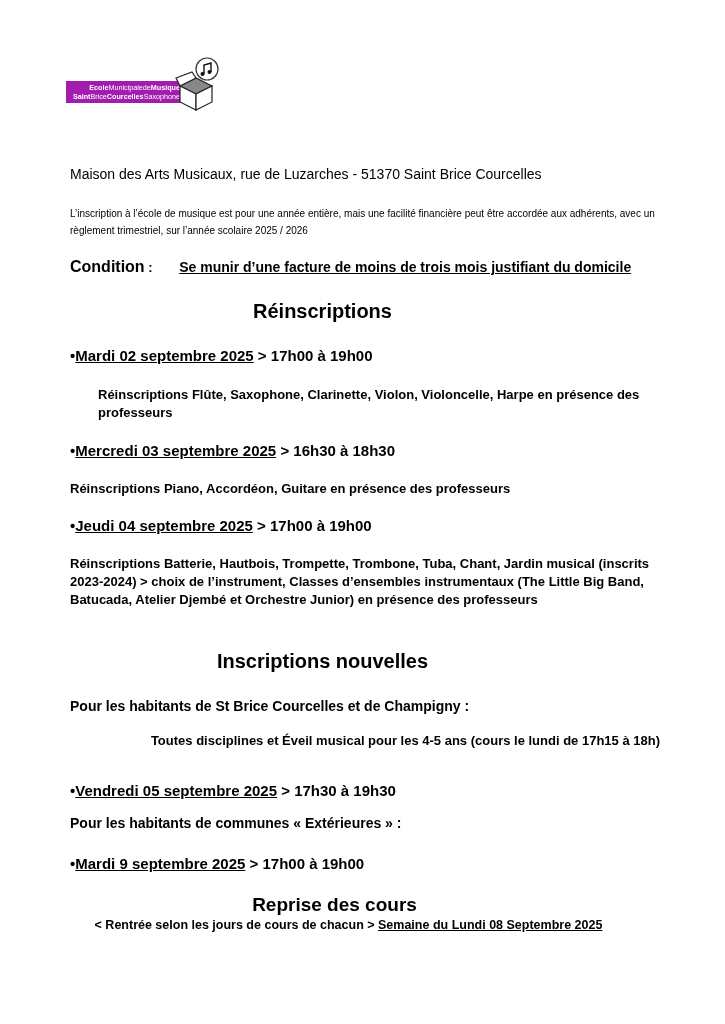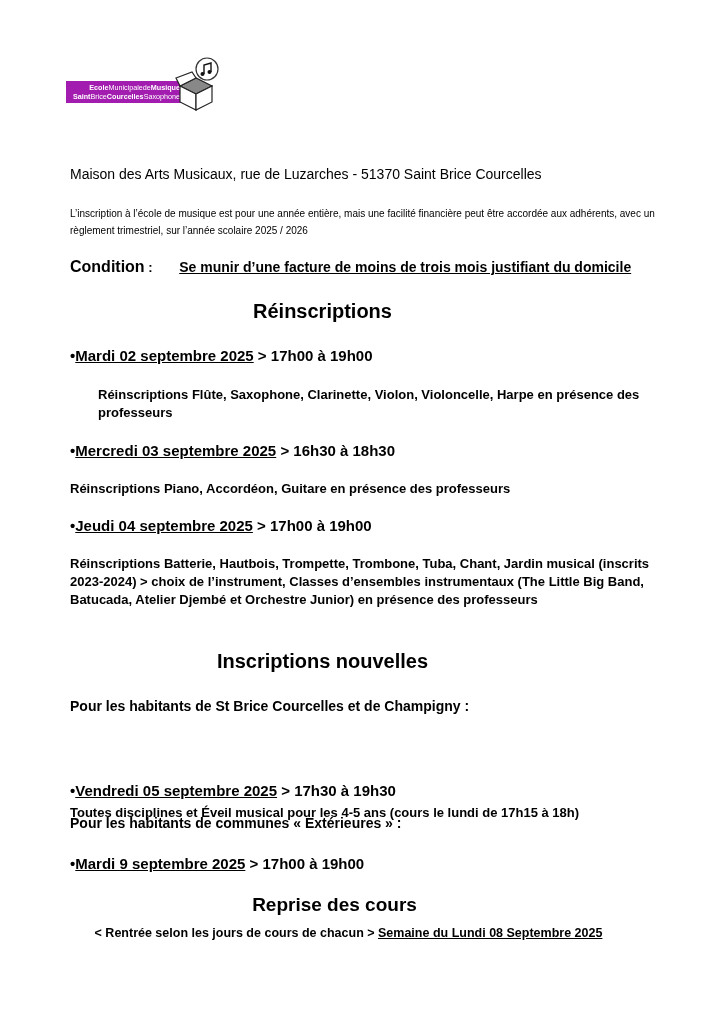--- a/index.html
+++ b/index.html
@@ -19,21 +19,21 @@
   .p { position: absolute; left: 70px; font-size: 14px; line-height: 17px; }
   .bold { font-weight: normal; }
   .body-text { font-size: 10px; line-height: 17px; width: 590px; }
   .h2 { position: absolute; left: 0; width: 645px; text-align: center; font-weight: bold; font-size: 20px; }
   .date { position: absolute; left: 70px; font-size: 15px; font-weight: bold; }
   .date u { text-decoration: underline; }
   .desc { position: absolute; left: 70px; width: 590px; font-size: 13px; font-weight: bold; line-height: 18px; }
   .sub { position: absolute; left: 70px; font-size: 14px; font-weight: bold; }
   .cond-label { font-size: 16px; font-weight: bold; margin-top: 12px; }
   .cond-text { font-size: 14px; font-weight: bold; text-decoration: underline; margin-left: 23px; }
-  .reprise { position: absolute; left: 0; width: 697px; text-align: center; font-size: 12.5px; font-weight: bold; top: 918px; margin-top: 8px; }
+  .reprise { position: absolute; left: 0; width: 697px; text-align: center; font-size: 12.5px; font-weight: bold; top: 918px; }
   .reprise u { font-weight: bold; }
 </style>
 </head>
 <body>
 
 <div class="logo">
   <div class="logo-band">
     <div><b>Ecole</b><span>Municipalede</span><b>Musique</b></div>
     <div><b>Saint</b><span>Brice</span><b>Courcelles</b><span>Saxophone</span></div>
   </div>
@@ -77,21 +77,21 @@
 </div>
 <div class="desc" style="top:555px;">Réinscriptions Batterie, Hautbois, Trompette, Trombone, Tuba, Chant, Jardin musical (inscrits 2023-2024) &gt; choix de l’instrument, Classes d’ensembles instrumentaux (The Little Big Band, Batucada, Atelier Djembé et Orchestre Junior) en présence des professeurs</div>
 
 <div class="h2" style="top:650px;">Inscriptions nouvelles</div>
 
 <div class="sub" style="top:698px;">Pour les habitants de St Brice Courcelles et de Champigny :</div>
 
 <div class="date" style="top:774px;margin-top:8px;">
   <span>•</span><u>Vendredi 05 septembre 2025</u><span> &gt; 17h30 à 19h30</span>
 </div>
-<div class="desc" style="top:804px;">Toutes disciplines et Éveil musical pour les 4-5 ans (cours le lundi de 17h15 à 18h)</div>
+<div class="desc" style="top:732px;text-align:right;">Toutes disciplines et Éveil musical pour les 4-5 ans (cours le lundi de 17h15 à 18h)</div>
 
 <div class="sub" style="top:815px;">Pour les habitants de communes « Extérieures » :</div>
 
 <div class="date" style="top:855px;">
   <span>•</span><u>Mardi 9 septembre 2025</u><span> &gt; 17h00 à 19h00</span>
 </div>
 
 <div class="h2" style="top:894px; font-size:19px;padding-left:12px;">Reprise des cours</div>
 <div class="reprise">
   <span>&lt; Rentrée selon les jours de cours de chacun &gt; </span><u>Semaine du Lundi 08 Septembre 2025</u>

